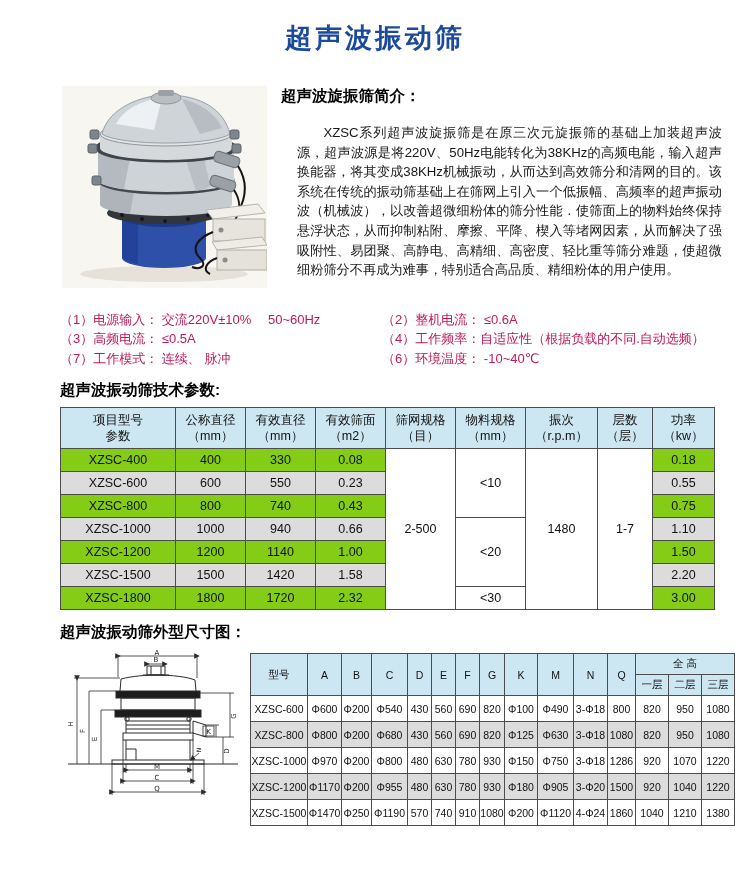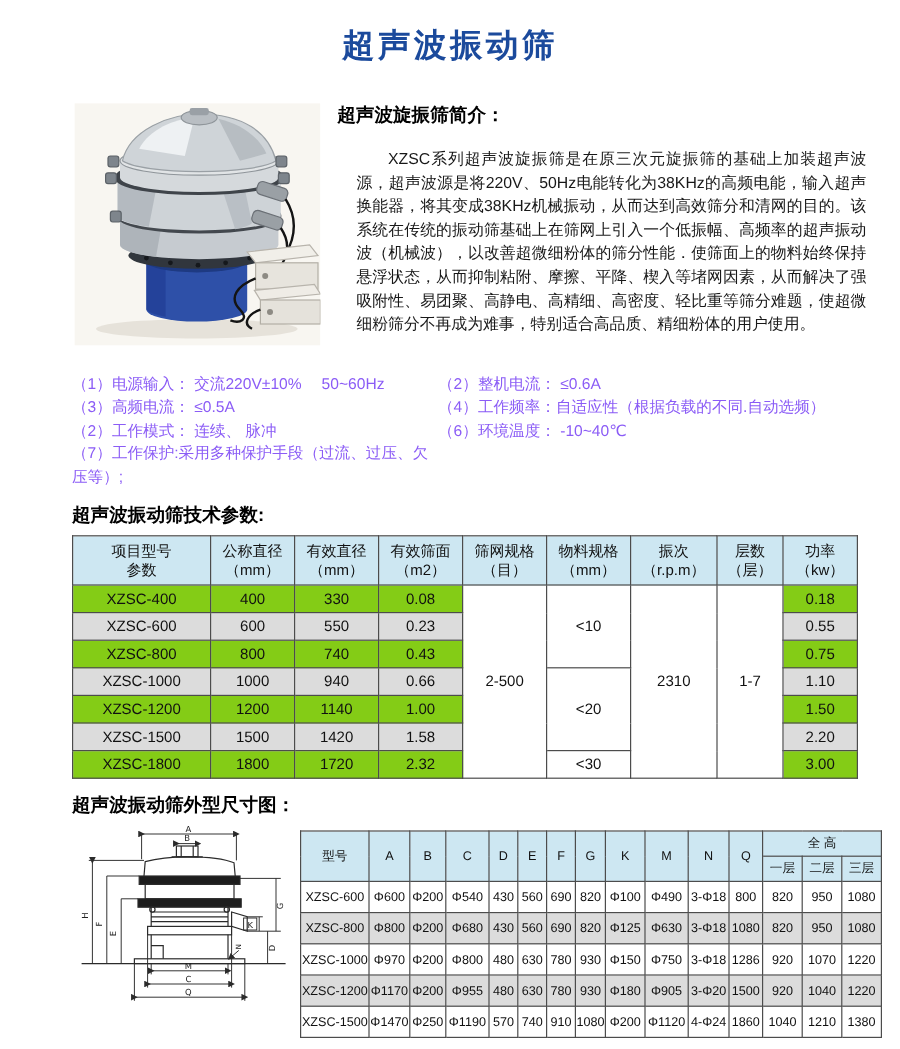--- a/index.html
+++ b/index.html
@@ -15,21 +15,21 @@
   
   .top-row{display:flex;margin:30px 8px 0 62px;gap:14px;}
   .photo-box{width:205px;height:202px;flex:none;}
   .photo-box svg{display:block;}
   .intro{flex:1;padding-right:4px;min-width:0;}
   .intro-heading{margin:0 0 4px 0;font-size:15.5px;font-weight:bold;color:#000;}
   .intro-body{margin:16px;font-size:13.2px;line-height:19.6px;text-align:justify;text-indent:2em;color:#181818;}
   
   .power{margin:14px 8px 0 60px;}
   .section-heading{margin:0 0 6px 0;font-size:15.5px;font-weight:bold;color:#000;}
-  .power-row{display:grid;grid-template-columns:305px 1fr;font-size:13px;line-height:19.5px;color:#8b5cf6;}
+  .power-row{display:grid;grid-template-columns:305px 1fr;font-size:13px;line-height:19.5px;color:#be185d;gap:17px;}
   
   .spec{margin:12px 8px 0 60px;}
   table{border-collapse:collapse;table-layout:fixed;}
   .spec-table{width:654px;margin-top:2px;}
   .spec-table th,.spec-table td{
     border:1px solid #4c4c4c;text-align:center;vertical-align:middle;
     font-size:12.5px;font-weight:normal;color:#111;padding:0;
   }
   .spec-table th{background:#cde7f2;line-height:16px;padding:4px 0;}
   .spec-table td{height:22px;background:#84cc16;}
@@ -136,25 +136,24 @@
   <div class="power">
     <div class="power-row">
       <div>（1）电源输入： 交流220V±10%　 50~60Hz</div>
       <div>（2）整机电流： ≤0.6A</div>
     </div>
     <div class="power-row">
       <div>（3）高频电流： ≤0.5A</div>
       <div>（4）工作频率：自适应性（根据负载的不同.自动选频）</div>
     </div>
     <div class="power-row">
-      <div>（2）工作模式： 连续、 脉冲</div>
+      <div>（7）工作模式： 连续、 脉冲</div>
       <div>（6）环境温度： -10~40℃</div>
     </div>
     <div class="power-row">
-      <div>（7）工作保护:采用多种保护手段（过流、过压、欠压等）;</div>
       <div></div>
     </div>
   </div>
 
   <div class="spec">
     <h2 class="section-heading">超声波振动筛技术参数:</h2>
     <table class="spec-table">
       <colgroup>
         <col style="width:115px">
           <col style="width:70px">
@@ -180,21 +179,21 @@
         </tr>
       </thead>
       <tbody>
         <tr>
           <td>XZSC-400</td>
           <td>400</td>
           <td>330</td>
           <td>0.08</td>
           <td class="m" rowspan="7">2-500</td>
           <td class="m" rowspan="3">&lt;10</td>
-          <td class="m" rowspan="7">2310</td>
+          <td class="m" rowspan="7">1480</td>
           <td class="m" rowspan="7">1-7</td>
           <td>0.18</td>
         </tr>
         <tr class="g">
           <td>XZSC-600</td>
           <td>600</td>
           <td>550</td>
           <td>0.23</td>
           <td>0.55</td>
         </tr>

